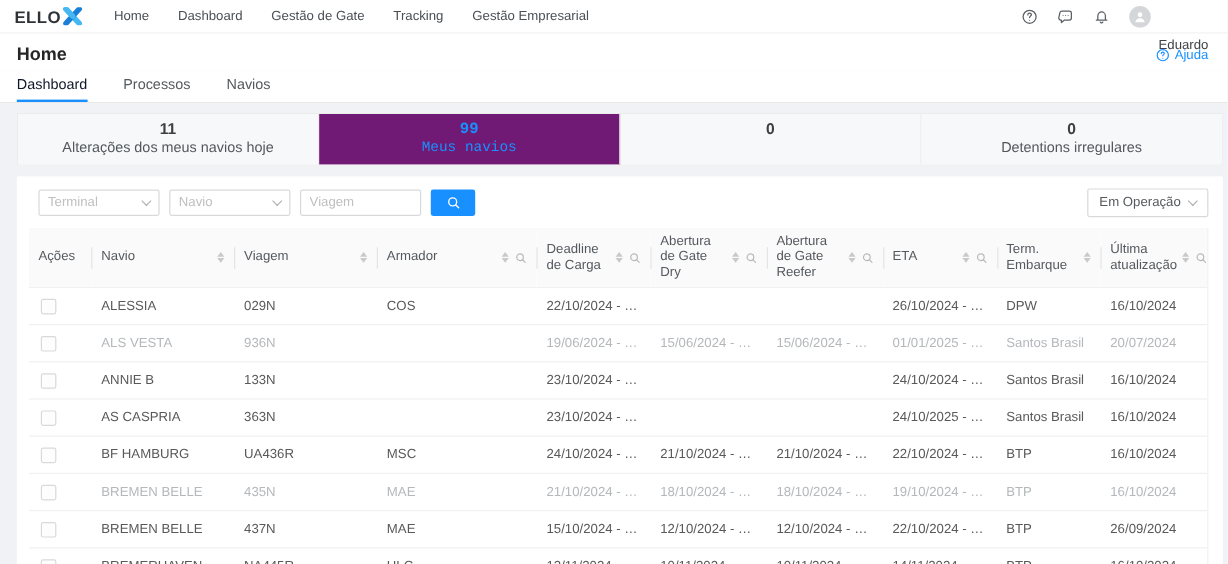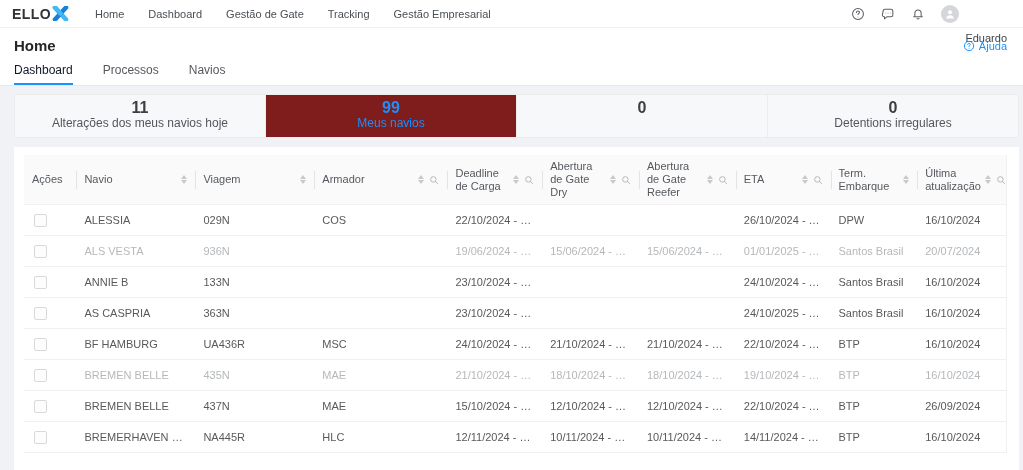--- a/index.html
+++ b/index.html
@@ -37,23 +37,23 @@
          cursor:pointer; border-bottom:2px solid transparent; }
   .tab.active { color:#0f172a; border-bottom-color:#1890ff; }
 
   
   .content { padding:8px 4px 0 14px; }
 
   .cards { display:flex; border:1px solid #ececec; background:#fff; margin-bottom:9px; }
   .card { flex:1; text-align:center; padding:5px 4px 6px; background:#f7f8fa;
           border-right:1px solid #ececec; cursor:pointer; }
   .card:last-child { border-right:none; }
-  .card .card-value { font-size:16px; font-weight:700; color:#3c4043; line-height:16px; }
+  .card .card-value { font-size:13px; font-weight:700; color:#3c4043; line-height:16px; }
   .card .card-label { font-size:12px; color:#53575c; line-height:15px; }
-  .card.active { background:#7f1d1d; }
+  .card.active { background:#701a75;font-family:Liberation Mono, monospace; }
   .card.active .card-value, .card.active .card-label { color:#1890ff; font-weight:400; }
   .card.active .card-value { font-weight:700; }
 
   .panel { background:#fff; padding:8px 0 0 10px; min-height:330px; }
 
   
   .filterbar { display:flex; align-items:center; gap:8px; padding:2px 12px 9px 8px; }
   .select-box { width:101px; height:22px; border:1px solid #d9d9d9; border-radius:2px;
                 display:flex; align-items:center; justify-content:space-between;
                 padding:0 7px; background:#fff; cursor:pointer; }
@@ -185,20 +185,44 @@
       <div class="card">
         <div class="card-value">0</div>
       </div>
       <div class="card">
         <div class="card-value">0</div>
         <div class="card-label">Detentions irregulares</div>
       </div>
     </div>
 
   <div class="panel">
+    <div class="filterbar">
+      <div class="select-box">
+        <span class="ph">Terminal</span>
+        <span class="chev"></span>
+      </div>
+      <div class="select-box">
+        <span class="ph">Navio</span>
+        <span class="chev"></span>
+      </div>
+      <input class="text-input" type="text" placeholder="Viagem" style="">
+      <button class="search-btn">
+        <span style="display:inline-flex;">
+          <svg viewBox="0 0 16 16" fill="none">
+            <circle cx="7" cy="7" r="4.4" stroke="#fff" stroke-width="1.5"></circle>
+            <line x1="10.4" y1="10.4" x2="13.6" y2="13.6" stroke="#fff" stroke-width="1.5" stroke-linecap="round"></line>
+          </svg>
+        </span>
+      </button>
+      <div class="fb-spacer"></div>
+      <div class="status-dd">
+        <span>Em Operação</span>
+        <span class="chev"></span>
+      </div>
+    </div>
 
     <div class="table-zone">
       <table>
         <colgroup>
             <col style="width: 52px;">
             <col style="width: 118px;">
             <col style="width: 118px;">
             <col style="width: 132px;">
             <col style="width: 94px;">
             <col style="width: 96px;">

